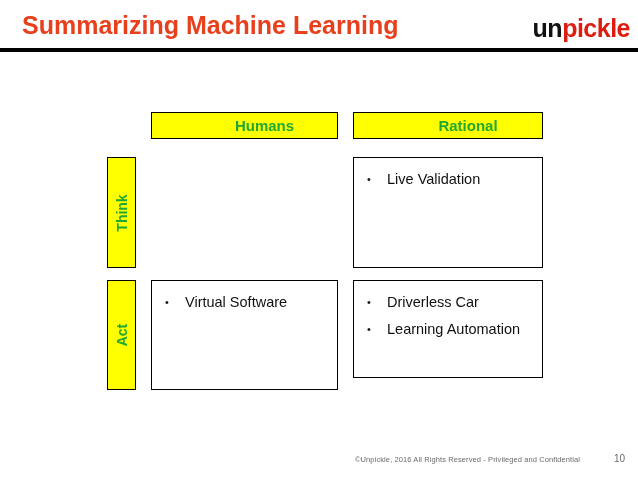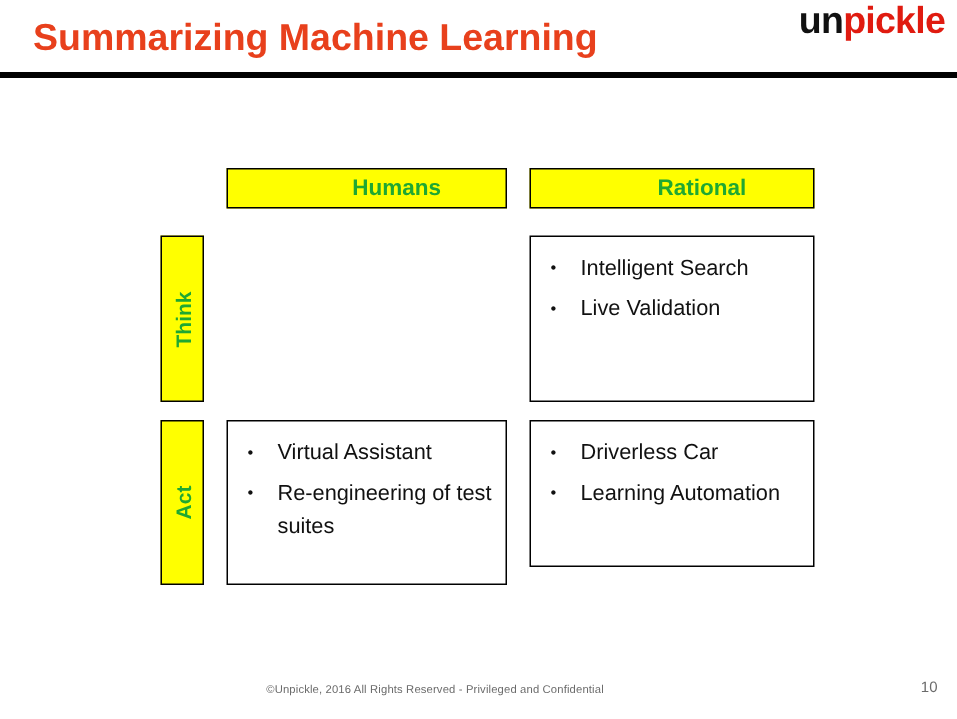--- a/index.html
+++ b/index.html
@@ -30,21 +30,21 @@
     top: 11px;
     font-size: 25px;
     font-weight: bold;
     color: #E8401C;
     letter-spacing: 0px;
     white-space: nowrap;
   }
   #brand-logo {
     position: absolute;
     right: 8px;
-    top: 0;
+    top: 14px;
     font-size: 25px;
     font-weight: bold;
     letter-spacing: -0.5px;
     white-space: nowrap;
   }
   #brand-logo .logo-un { color: #111111; }
   #brand-logo .logo-pickle { color: #E01B10; }
 
   #header-rule {
     position: absolute;
@@ -145,21 +145,21 @@
     left: 0;
     top: 455px;
     width: 638px;
     height: 24px;
   }
   #footer-copyright {
     position: absolute;
     left: 0;
     top: 0;
     width: 580px;
-    text-align: center;
+    text-align: right;
     font-size: 7.5px;
     color: #6b6b6b;
     letter-spacing: 0.1px;
   }
   #footer-page-number {
     position: absolute;
     right: 13px;
     top: -2px;
     font-size: 10px;
     color: #6b6b6b;
@@ -188,29 +188,27 @@
   <div class="row-label" id="row-label-think">
     <span class="row-label-text">Think</span>
   </div>
   <div class="row-label" id="row-label-act">
     <span class="row-label-text">Act</span>
   </div>
 
 
   <div class="cell" id="cell-think-rational">
     <ul class="bullet-list">
-      <li class="bullet-item">Intelligent Search</li>
       <li class="bullet-item">Live Validation</li>
     </ul>
   </div>
 
   <div class="cell" id="cell-act-humans">
     <ul class="bullet-list">
-      <li class="bullet-item">Virtual Assistant</li>
-      <li class="bullet-item">Re-engineering of test suites</li>
+      <li class="bullet-item">Virtual Software</li>
     </ul>
   </div>
 
   <div class="cell" id="cell-act-rational">
     <ul class="bullet-list">
       <li class="bullet-item">Driverless Car</li>
       <li class="bullet-item">Learning Automation</li>
     </ul>
   </div>
 

